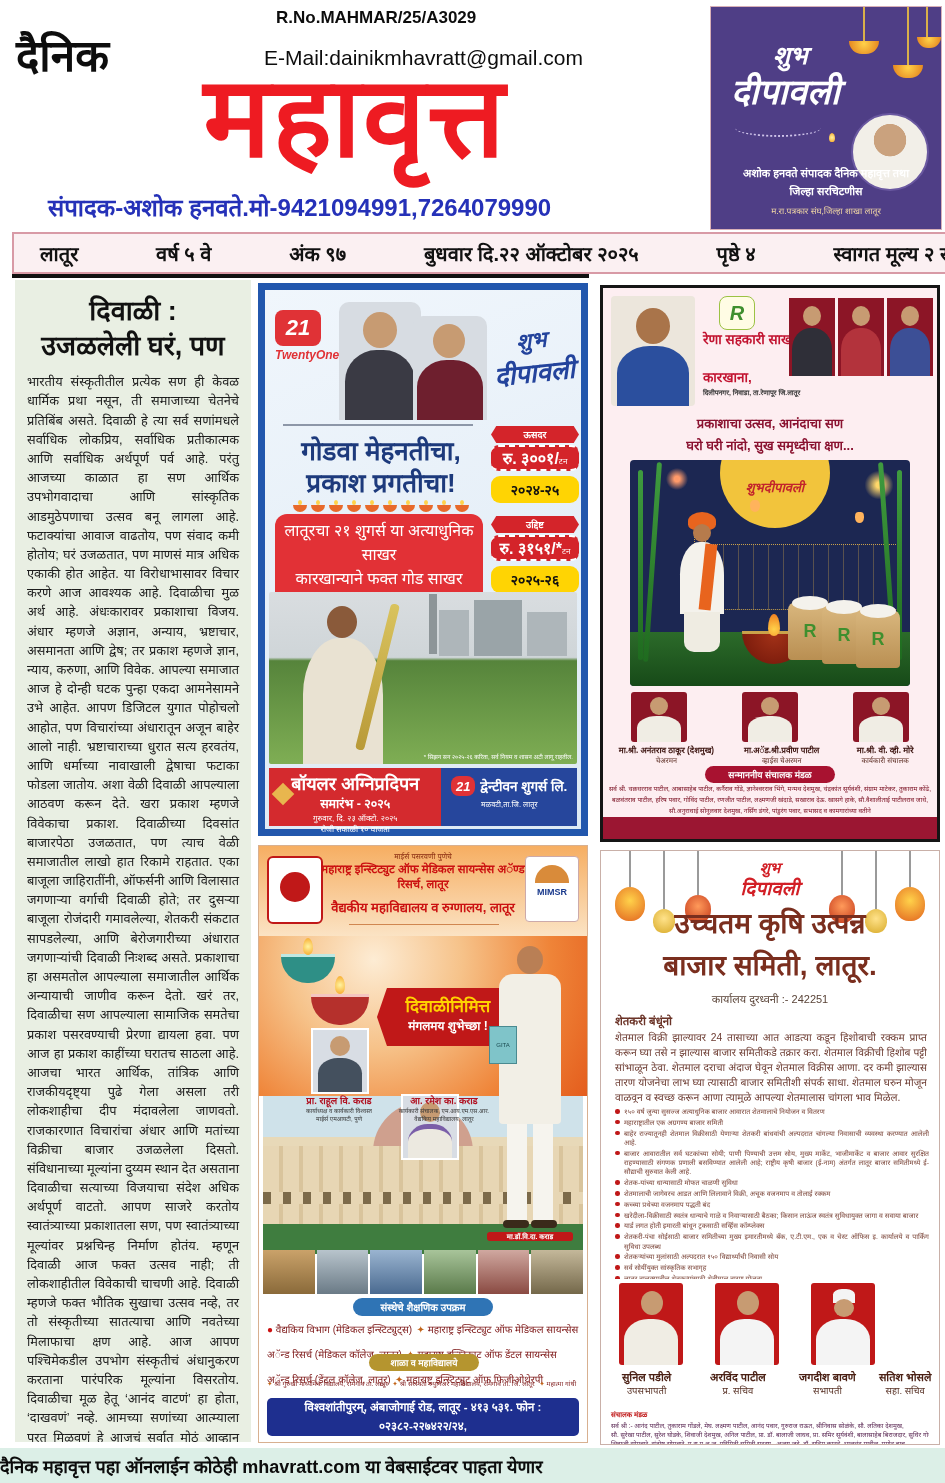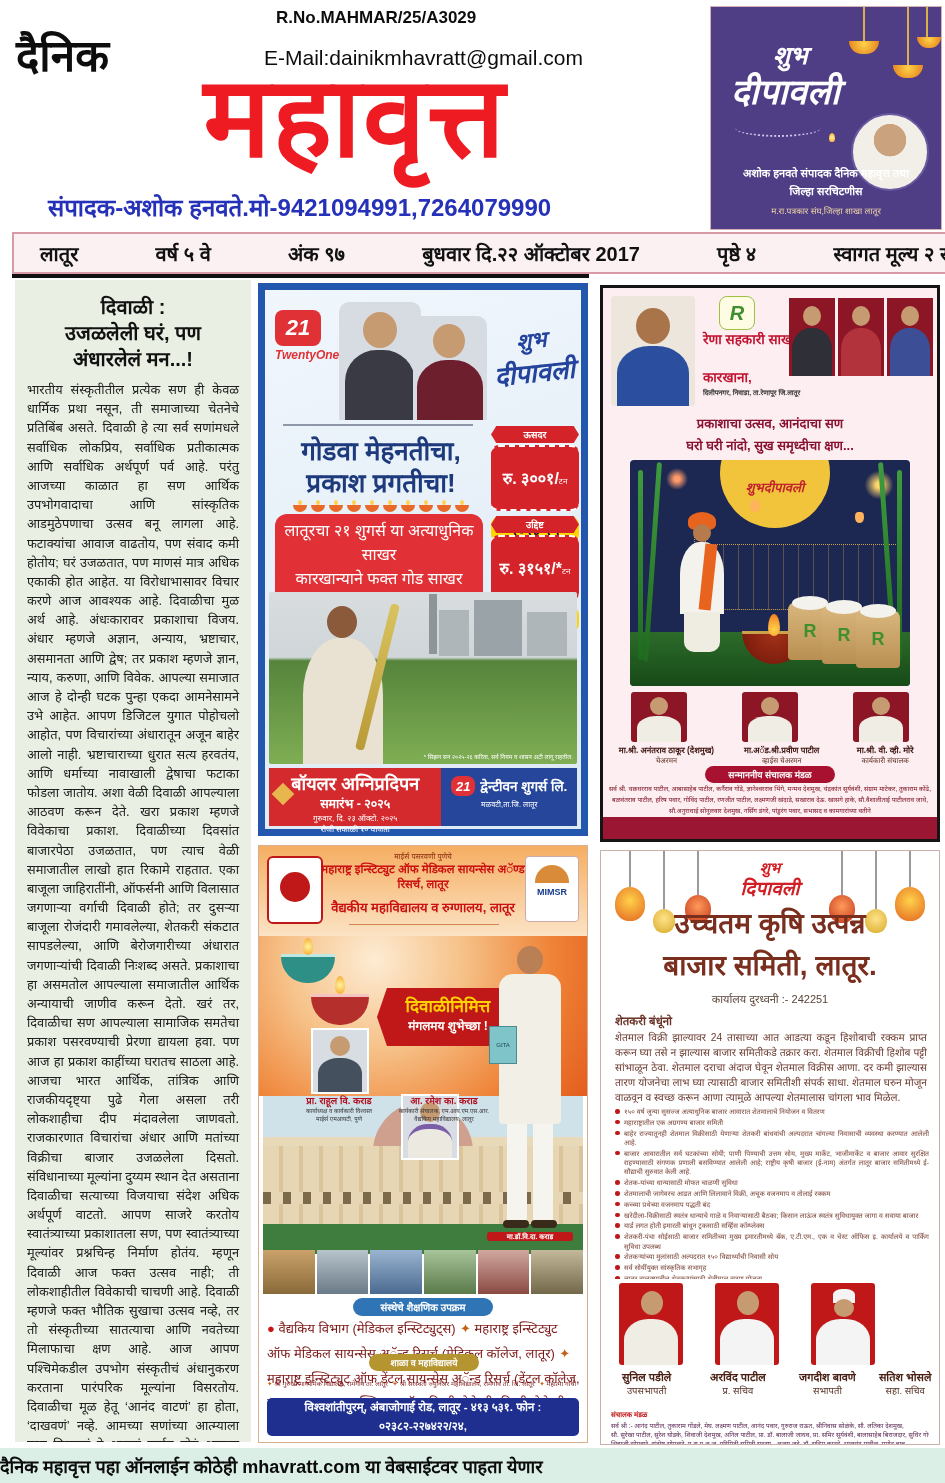--- a/index.html
+++ b/index.html
@@ -14,45 +14,45 @@
   
   #diwali-box{background:#4f3e86;border:1px solid #d8b0b8;}
   .script{font-style:italic;font-weight:bold;}
   .hang-line{width:2px;background:#d9b04a;}
   .diya-bowl{background:radial-gradient(circle at 50% 20%,#ffd24a,#e07818);border-radius:0 0 14px 14px;}
   .flame{width:6px;height:9px;background:radial-gradient(circle,#fff3a0,#f7a422);border-radius:50% 50% 50% 50%/60% 60% 40% 40%;}
   
   #datebar{background:#fbf0f2;border:2px solid #d89aa6;display:flex;align-items:center;justify-content:space-between;padding:0 26px;font-size:20px;font-weight:bold;color:#111;}
   
   #editorial{background:#e9efe3;padding:14px 12px;box-sizing:border-box;overflow:hidden;}
-  #editorial .title{font-size:20px;font-weight:bold;color:#111;line-height:1.3;text-align:center;}
+  #editorial .title{font-size:27px;font-weight:bold;color:#111;line-height:1.3;text-align:center;}
   #editorial .body{font-size:12.8px;line-height:1.5;color:#1d1d1d;text-align:justify;margin-top:8px;}
   
   #ad21{border:7px solid #2257ad;background:linear-gradient(160deg,#f0f6fc,#dde9f4);box-sizing:border-box;}
   .logo21{background:#e03236;color:#fff;border-radius:8px;display:flex;align-items:center;justify-content:center;font-weight:bold;font-style:italic;}
   .p-photo{border-radius:10px 10px 0 0;overflow:hidden;}
   .head{border-radius:50%;background:#c79b72;}
   .torso{border-radius:45% 45% 0 0;}
   .m-diya{width:14px;height:7px;background:#e8692a;border-radius:0 0 7px 7px;position:relative;display:inline-block;margin:0 2px;}
   .m-diya:before{content:"";position:absolute;left:5px;top:-5px;width:4px;height:5px;background:#ffd24a;border-radius:50%;}
   #redbox21{background:#e23136;border-radius:12px;color:#fff;text-align:center;font-size:16px;line-height:1.5;padding:5px 8px;box-sizing:border-box;}
   .badge-label{background:#d4242a;color:#fff;font-size:9.5px;font-weight:bold;text-align:center;padding:2px 0;clip-path:polygon(6% 0,94% 0,100% 50%,94% 100%,6% 100%,0 50%);}
-  .badge-main{background:#d4242a;border-radius:8px;color:#fff;text-align:center;padding:20px 2px;border-top:2px dashed #fff;border-bottom:2px dashed #fff;margin-top:2px;}
+  .badge-main{background:#d4242a;border-radius:8px;color:#fff;text-align:center;padding:0 2px;border-top:2px dashed #fff;border-bottom:2px dashed #fff;margin-top:2px;}
   .badge-year{background:#ffd403;border-radius:9px;color:#111;font-weight:bold;text-align:center;font-size:14px;padding:4px 0;margin-top:5px;}
   #farm-photo{background:linear-gradient(#d9dde0 0%,#cfd5d8 38%,#56843b 40%,#7fae54 100%);overflow:hidden;border-radius:2px;}
   .fact-block{background:#aeb6ba;position:absolute;}
   #row21{display:flex;}
   #boiler{background:#d42a2e;color:#fff;text-align:center;padding:3px 2px;box-sizing:border-box;}
   #tos-blue{background:#26469c;color:#fff;text-align:center;padding:4px 2px;box-sizing:border-box;}
   
   #mimsr{border:1px solid #d8b090;background:#fff;box-sizing:border-box;overflow:hidden;}
   #mimsr-head{background:linear-gradient(#f6ae62,#fbe3c4);}
   #mimsr-body{background:radial-gradient(circle at 35% 15%,#fdecd4 0%,#f6c289 35%,#ef8438 70%,#e45d1d 100%);}
   .pill{border-radius:10px;color:#fff;text-align:center;font-weight:bold;}
-  .edu-item{display:inline;font-size:13px;color:#7c1616;}
+  .edu-item{display:inline;font-size:10px;color:#7c1616;}
   .edu-item:before{content:"✦ ";color:#c2651a;}
   .edu-item.dot:before{content:"● ";color:#cc1111;}
   #navybar{background:#1e2f8f;border-radius:5px;color:#fff;text-align:center;font-weight:bold;font-size:11.5px;line-height:1.65;}
   
   #rena{border:3px solid #151515;background:#fdeef1;box-sizing:border-box;}
   .rphoto{background:#8c1526;position:relative;overflow:hidden;}
   #rena-illu{background:#1c2752;border-radius:4px;overflow:hidden;}
   .cane{position:absolute;width:5px;background:linear-gradient(#3f9b3f,#1f6b1f);border-radius:3px;}
   .sack{position:absolute;width:44px;height:58px;background:linear-gradient(#d9b77e,#b98f52);border-radius:8px 8px 4px 4px;text-align:center;}
   .sack:before{content:"";position:absolute;left:4px;top:-6px;width:36px;height:14px;background:#f4f2ec;border-radius:50%;}
@@ -93,30 +93,29 @@
     <div class="abs" style="right:12px;top:106px;width:74px;height:74px;border-radius:50%;background:radial-gradient(circle at 50% 34%,#caa27e 0 26%,#f2efe8 27% 100%);border:2px solid #6a58a0;"></div>
     <div class="abs b ctr" style="left:4px;top:158px;width:222px;font-size:11px;color:#fff;">अशोक हनवते संपादक दैनिक महावृत्त तथा</div>
     <div class="abs b ctr" style="left:4px;top:176px;width:222px;font-size:11px;color:#fff;">जिल्हा सरचिटणीस</div>
     <div class="abs ctr" style="left:4px;top:198px;width:222px;font-size:8.5px;color:#f3d9a5;">म.रा.पत्रकार संघ,जिल्हा शाखा लातूर</div>
   </div>
 
   <div id="datebar" class="abs" style="left:12px;top:232px;width:921px;height:38px;">
     <span>लातूर</span>
     <span>वर्ष ५ वे</span>
     <span>अंक ९७</span>
-    <span>बुधवार दि.२२ ऑक्टोबर 2017</span>
+    <span>बुधवार दि.२२ ऑक्टोबर २०२५</span>
     <span>पृष्ठे ४</span>
     <span>स्वागत मूल्य २ रू.</span>
   </div>
   <div class="abs" style="left:12px;top:274px;width:577px;height:4px;background:#111;"></div>
 
   <div id="editorial" class="abs" style="left:15px;top:280px;width:236px;height:1162px;">
     <div class="title">दिवाळी :</div>
     <div class="title">उजळलेली घरं, पण</div>
-    <div class="title">अंधारलेलं मन...!</div>
     <div class="body">भारतीय संस्कृतीतील प्रत्येक सण ही केवळ धार्मिक प्रथा नसून, ती समाजाच्या चेतनेचे प्रतिबिंब असते. दिवाळी हे त्या सर्व सणांमधले सर्वाधिक लोकप्रिय, सर्वाधिक प्रतीकात्मक आणि सर्वाधिक अर्थपूर्ण पर्व आहे. परंतु आजच्या काळात हा सण आर्थिक उपभोगवादाचा आणि सांस्कृतिक आडमुठेपणाचा उत्सव बनू लागला आहे. फटाक्यांचा आवाज वाढतोय, पण संवाद कमी होतोय; घरं उजळतात, पण माणसं मात्र अधिक एकाकी होत आहेत. या विरोधाभासावर विचार करणे आज आवश्यक आहे. दिवाळीचा मुळ अर्थ आहे. अंधःकारावर प्रकाशाचा विजय. अंधार म्हणजे अज्ञान, अन्याय, भ्रष्टाचार, असमानता आणि द्वेष; तर प्रकाश म्हणजे ज्ञान, न्याय, करुणा, आणि विवेक. आपल्या समाजात आज हे दोन्ही घटक पुन्हा एकदा आमनेसामने उभे आहेत. आपण डिजिटल युगात पोहोचलो आहोत, पण विचारांच्या अंधारातून अजून बाहेर आलो नाही. भ्रष्टाचाराच्या धुरात सत्य हरवतंय, आणि धर्माच्या नावाखाली द्वेषाचा फटाका फोडला जातोय. अशा वेळी दिवाळी आपल्याला आठवण करून देते. खरा प्रकाश म्हणजे विवेकाचा प्रकाश. दिवाळीच्या दिवसांत बाजारपेठा उजळतात, पण त्याच वेळी समाजातील लाखो हात रिकामे राहतात. एका बाजूला जाहिरातींनी, ऑफर्सनी आणि विलासात जगणाऱ्या वर्गाची दिवाळी होते; तर दुसऱ्या बाजूला रोजंदारी गमावलेल्या, शेतकरी संकटात सापडलेल्या, आणि बेरोजगारीच्या अंधारात जगणाऱ्यांची दिवाळी निःशब्द असते. प्रकाशाचा हा असमतोल आपल्याला समाजातील आर्थिक अन्यायाची जाणीव करून देतो. खरं तर, दिवाळीचा सण आपल्याला सामाजिक समतेचा प्रकाश पसरवण्याची प्रेरणा द्यायला हवा. पण आज हा प्रकाश काहींच्या घरातच साठला आहे. आजचा भारत आर्थिक, तांत्रिक आणि राजकीयदृष्ट्या पुढे गेला असला तरी लोकशाहीचा दीप मंदावलेला जाणवतो. राजकारणात विचारांचा अंधार आणि मतांच्या विक्रीचा बाजार उजळलेला दिसतो. संविधानाच्या मूल्यांना दुय्यम स्थान देत असताना दिवाळीचा सत्याच्या विजयाचा संदेश अधिक अर्थपूर्ण वाटतो. आपण साजरे करतोय स्वातंत्र्याच्या प्रकाशातला सण, पण स्वातंत्र्याच्या मूल्यांवर प्रश्नचिन्ह निर्माण होतंय. म्हणून दिवाळी आज फक्त उत्सव नाही; ती लोकशाहीतील विवेकाची चाचणी आहे. दिवाळी म्हणजे फक्त भौतिक सुखाचा उत्सव नव्हे, तर तो संस्कृतीच्या सातत्याचा आणि नवतेच्या मिलाफाचा क्षण आहे. आज आपण पश्चिमेकडील उपभोग संस्कृतीचं अंधानुकरण करताना पारंपरिक मूल्यांना विसरतोय. दिवाळीचा मूळ हेतू ‘आनंद वाटणं’ हा होता, ‘दाखवणं’ नव्हे. आमच्या सणांच्या आत्म्याला परत मिळवणं हे आजचं सर्वात मोठं आव्हान आहे. आमच्या संस्कृतीचा आत्मा सहभोजनात आहे, स्पर्धेत नाही. दिवाळीच्या दिव्यांचा प्रकाश काही दिवस टिकतो; पण विचारांचा प्रकाश टिकवला, तर संपूर्ण समाज उजळतो.</div>
 
   </div>
 
   <div id="ad21" class="abs" style="left:258px;top:283px;width:330px;height:553px;">
     <div class="abs" style="left:10px;top:20px;">
       <div class="logo21" style="width:46px;height:36px;font-size:22px;">21</div>
       <div class="script" style="font-size:12px;color:#e03236;margin-top:2px;">TwentyOne</div>
     </div>
     <div class="abs p-photo" style="left:74px;top:12px;width:82px;height:118px;background:#d7dce2;">

